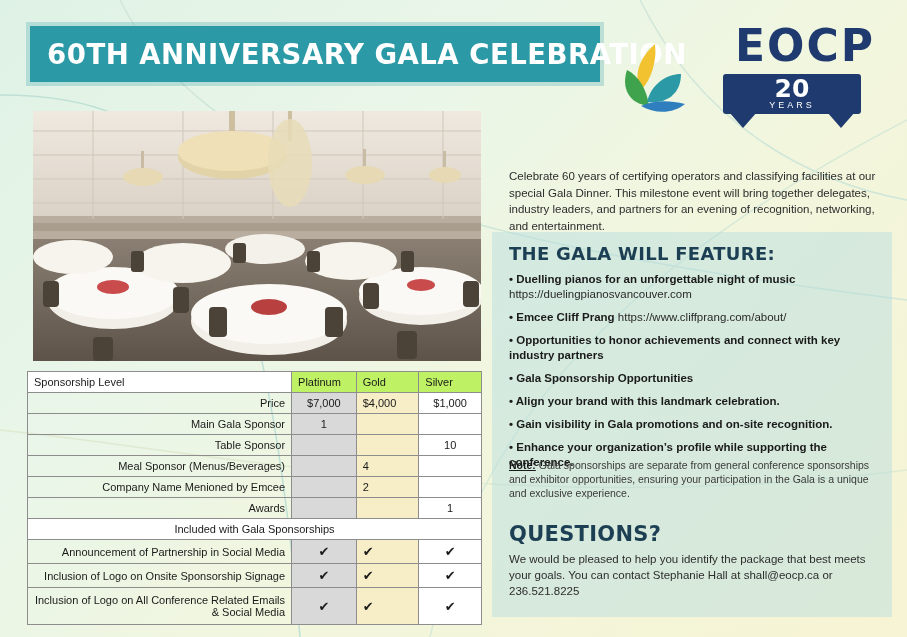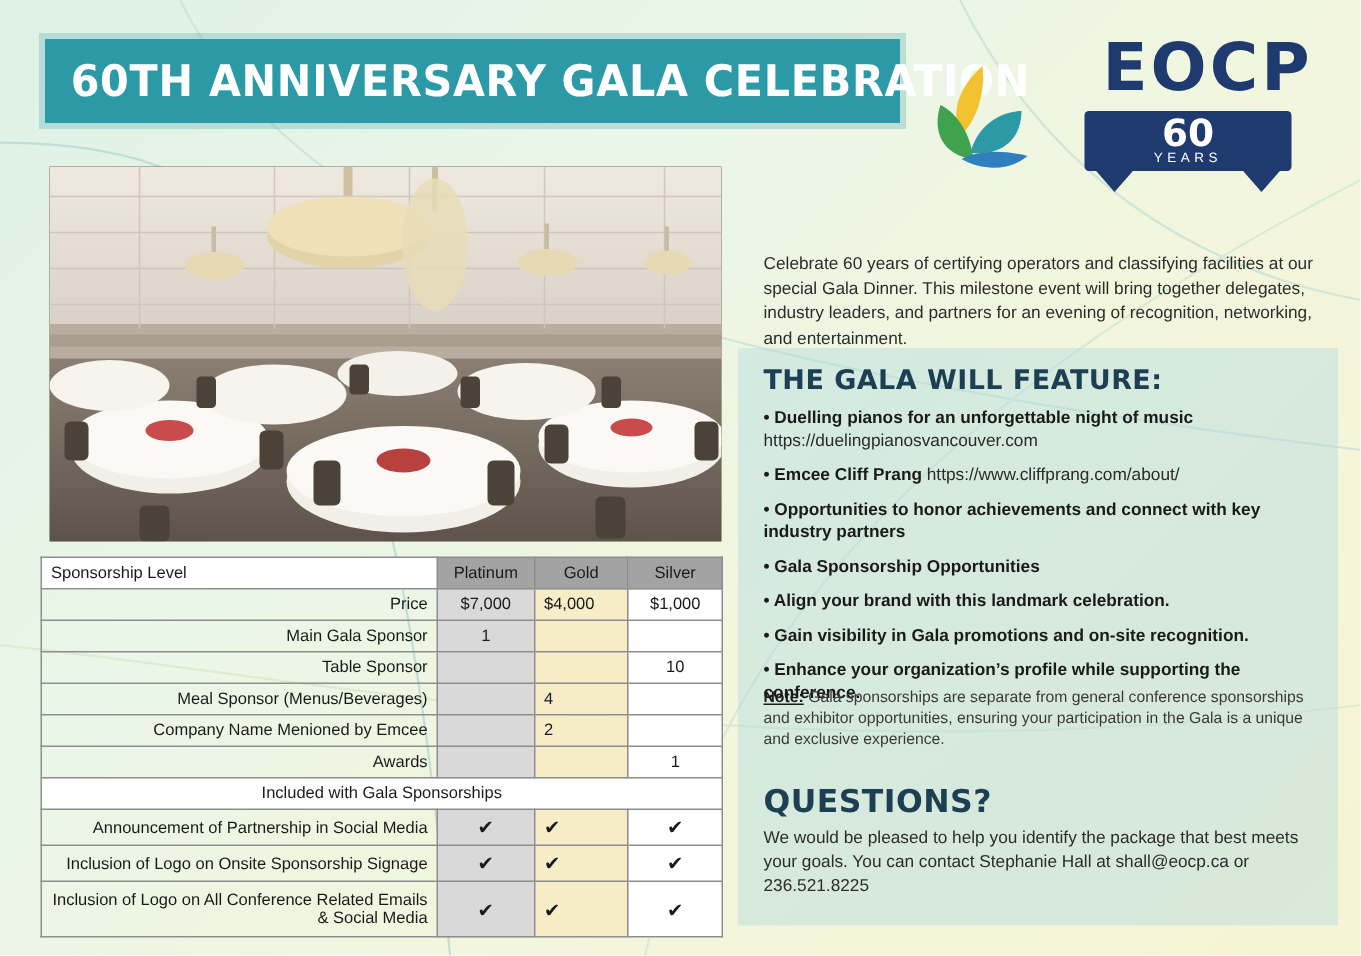--- a/index.html
+++ b/index.html
@@ -83,21 +83,21 @@
     position:absolute;left:509px;top:551px;width:368px;
     font-size:11.5px;line-height:16px;color:#2c2c2c;
   }
 
   
   .table-wrap{position:absolute;left:27px;top:371px;width:455px;}
   table{border-collapse:collapse;width:455px;font-size:11px;color:#1a1a1a;}
   td,th{border:1px solid #8d8d8d;padding:4px 6px;font-weight:normal;text-align:left;}
   .c-level{width:293px;text-align:right;}
   .c-plat,.c-gold,.c-silv{width:54px;text-align:center;}
-  .hdr td{background:#a3a3a3;text-align:center;font-weight:normal;}
+  .hdr td{background:#bef264;text-align:left;font-weight:normal;}
   .hdr td.c-level{text-align:left;background:#ffffff;}
   td.plat{background:#d9d9d9;text-align:center;}
   td.gold{background:#f7eec8;}
   td.silv{background:#ffffff;text-align:center;}
   .span-row td{text-align:center;background:#ffffff;}
   .chk{font-size:13px;color:#1a1a1a;}
   .tall td{height:28px;}
 </style>
 </head>
 <body>
@@ -118,21 +118,21 @@
 
   <div class="logo">
     <div class="logo-text">EOCP</div>
     <svg class="logo-mark" viewBox="0 0 86 78">
       <path d="M44 4 C 28 18, 22 36, 30 50 C 40 40, 46 22, 44 4 Z" fill="#f2c230"></path>
       <path d="M16 30 C 10 48, 18 64, 38 66 C 36 50, 28 36, 16 30 Z" fill="#3fa34d"></path>
       <path d="M70 34 C 56 34, 40 44, 36 62 C 58 64, 70 52, 70 34 Z" fill="#2b9aa6"></path>
       <path d="M30 66 C 44 74, 62 74, 74 64 C 58 60, 42 60, 30 66 Z" fill="#2f7fbf"></path>
     </svg>
     <div class="ribbon">
-      <div class="sixty">60</div>
+      <div class="sixty">20</div>
       <div class="years">YEARS</div>
     </div>
   </div>
 
   <div class="photo">
     <svg width="448" height="250" viewBox="0 0 448 250">
       <defs>
         <linearGradient id="ceil" x1="0" y1="0" x2="0" y2="1">
           <stop offset="0%" stop-color="#efe9e0"></stop>
             <stop offset="100%" stop-color="#d8cfc3"></stop>

